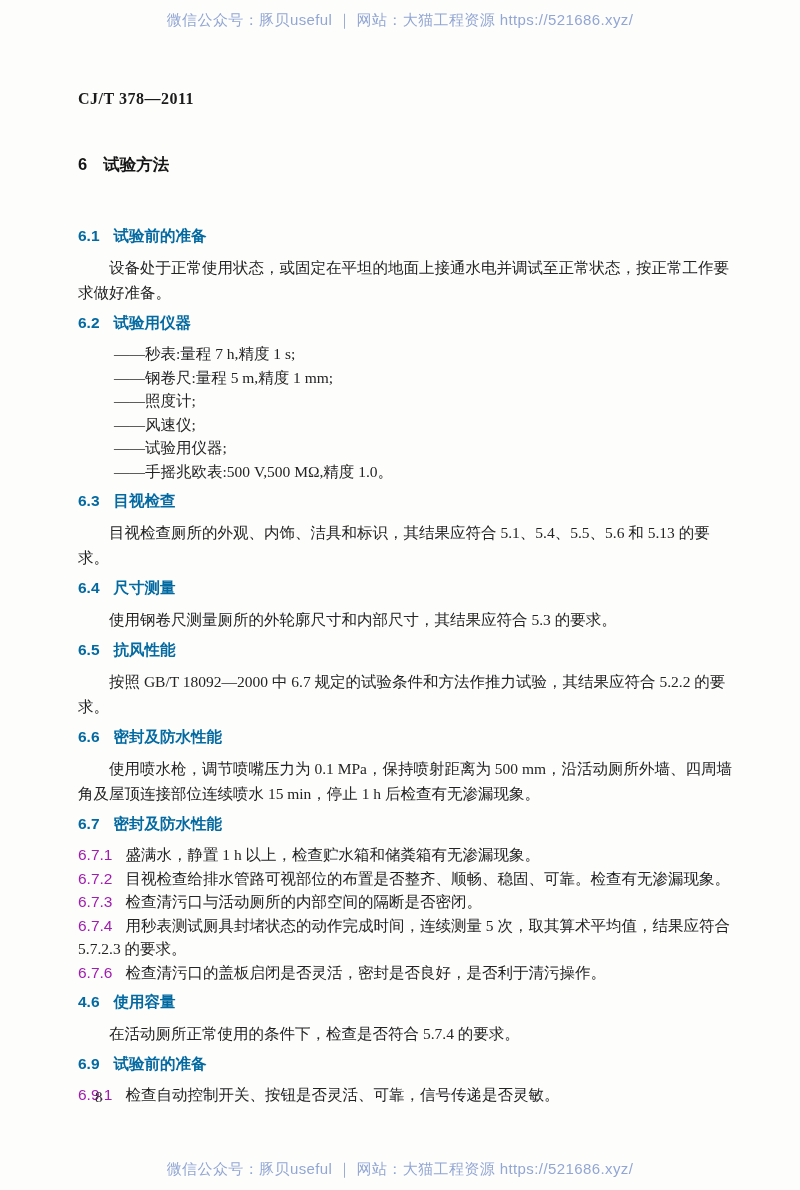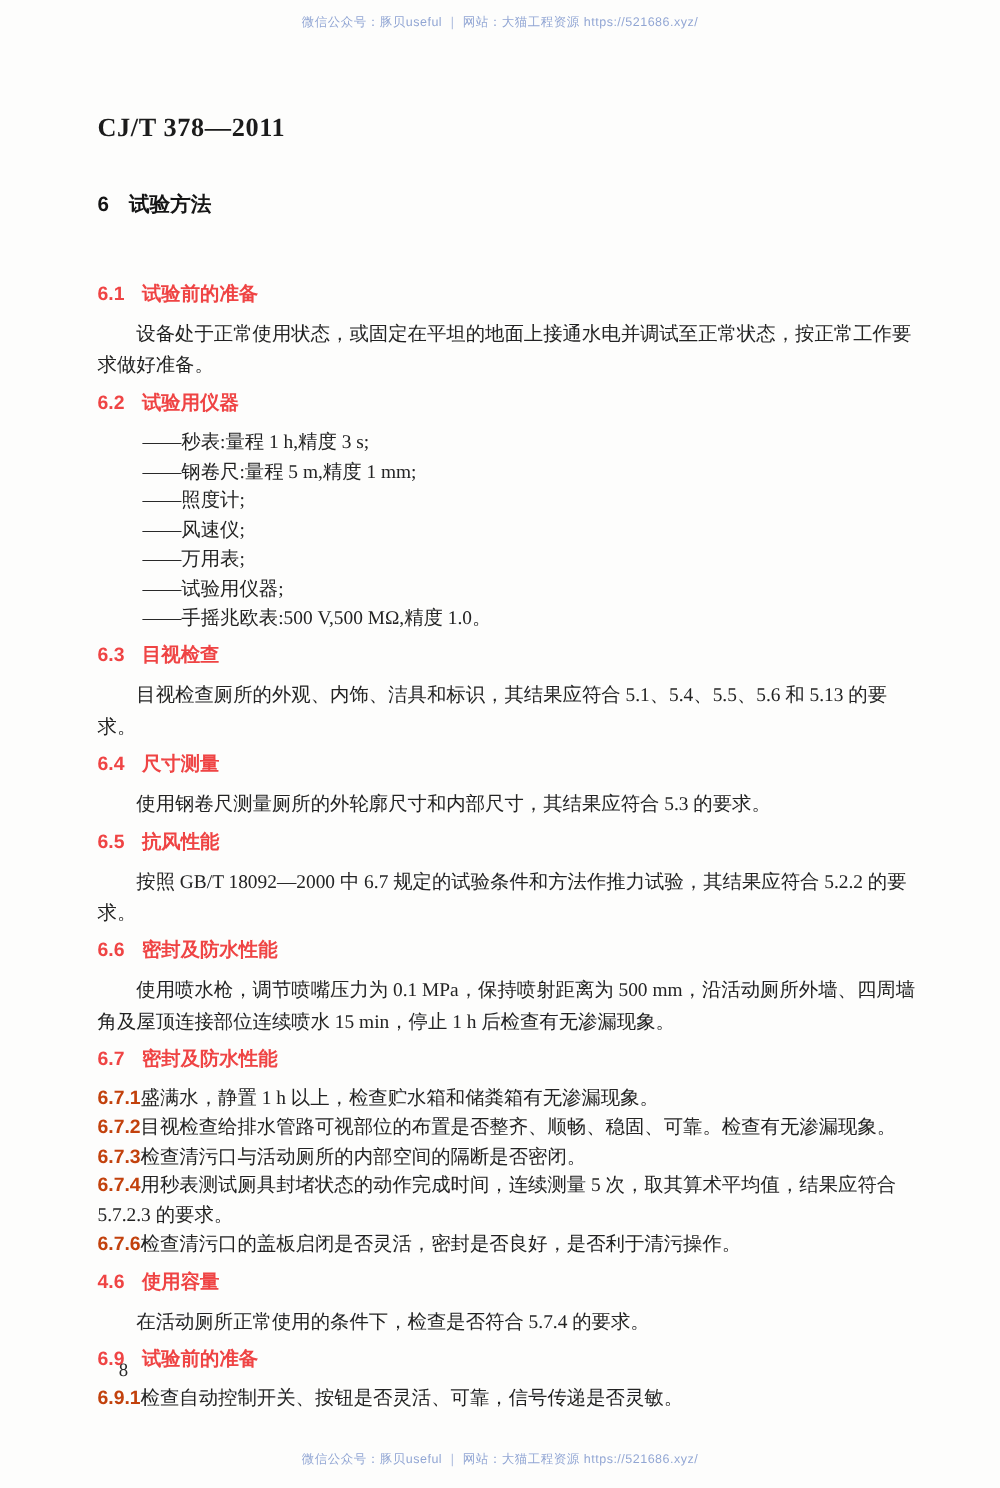--- a/index.html
+++ b/index.html
@@ -9,33 +9,33 @@
     font-family: "Liberation Serif", "DejaVu Serif", serif;
     color: #232323;
     position: relative;
     overflow: hidden;
   }
   .watermark {
     position: absolute;
     left: 0; right: 0;
     text-align: center;
     font-family: "Liberation Sans", "DejaVu Sans", sans-serif;
-    font-size: 10px;
+    font-size: 15px;
     letter-spacing: 0.4px;
     color: #7f97cd;
     opacity: 0.85;
   }
   .watermark.top { top: 11px; }
   .watermark.bottom { top: 1160px; }
   .doc-code {
     position: absolute;
     left: 78px; top: 90px;
     font-family: "Liberation Serif", "DejaVu Serif", serif;
     font-weight: 700;
-    font-size: 21px;
+    font-size: 16px;
     letter-spacing: 0.5px;
     color: #1b1b1b;
   }
   .content {
     position: absolute;
     left: 78px; top: 152px;
     width: 655px;
     font-size: 15.5px;
     line-height: 25px;
   }
@@ -45,21 +45,21 @@
     font-weight: 700;
     color: #151515;
     line-height: 24px;
     margin: 0 0 48px 0;
   }
   h1.chapter .h-num { margin-right: 16px; }
   h2.sec-head {
     font-family: "Liberation Sans", "DejaVu Sans", sans-serif;
     font-size: 15.5px;
     font-weight: 700;
-    color: #ef4444;
+    color: #0369a1;
     line-height: 24px;
     margin: 6px 0 0 0;
   }
   h2.sec-head .h-num { margin-right: 14px; }
   p.body {
     margin: 7px 0 0 0;
     text-indent: 31px;
     line-height: 25px;
   }
   ul.dash-list {
@@ -68,22 +68,23 @@
     padding: 0 0 0 36px;
     line-height: 23.5px;
   }
   .clause-group { margin: 7px 0 0 0; }
   p.clause {
     margin: 0;
     line-height: 23.5px;
   }
   p.clause .clause-num {
     font-family: "Liberation Sans", "DejaVu Sans", sans-serif;
-    font-weight: 700;
-    color: #c2410c;
+    font-weight: 400;
+    color: #a21caf;
+    margin-right: 13px;
   }
   .page-num {
     position: absolute;
     left: 95px; top: 1089px;
     font-size: 15px;
     color: #2a2a2a;
   }
 </style>
 </head>
 <body>
@@ -103,25 +104,24 @@
       <span class="h-num">6.1</span><span>试验前的准备</span>
     </h2>
     <p class="body">设备处于正常使用状态，或固定在平坦的地面上接通水电并调试至正常状态，按正常工作要求做好准备。</p>
   </section>
 
   <section>
     <h2 class="sec-head">
       <span class="h-num">6.2</span><span>试验用仪器</span>
     </h2>
     <ul class="dash-list">
-      <li>——秒表:量程 1 h,精度 3 s;</li>
+      <li>——秒表:量程 7 h,精度 1 s;</li>
       <li>——钢卷尺:量程 5 m,精度 1 mm;</li>
       <li>——照度计;</li>
       <li>——风速仪;</li>
-      <li>——万用表;</li>
       <li>——试验用仪器;</li>
       <li>——手摇兆欧表:500 V,500 MΩ,精度 1.0。</li>
     </ul>
   </section>
 
   <section>
     <h2 class="sec-head">
       <span class="h-num">6.3</span><span>目视检查</span>
     </h2>
     <p class="body">目视检查厕所的外观、内饰、洁具和标识，其结果应符合 5.1、5.4、5.5、5.6 和 5.13 的要求。</p>

